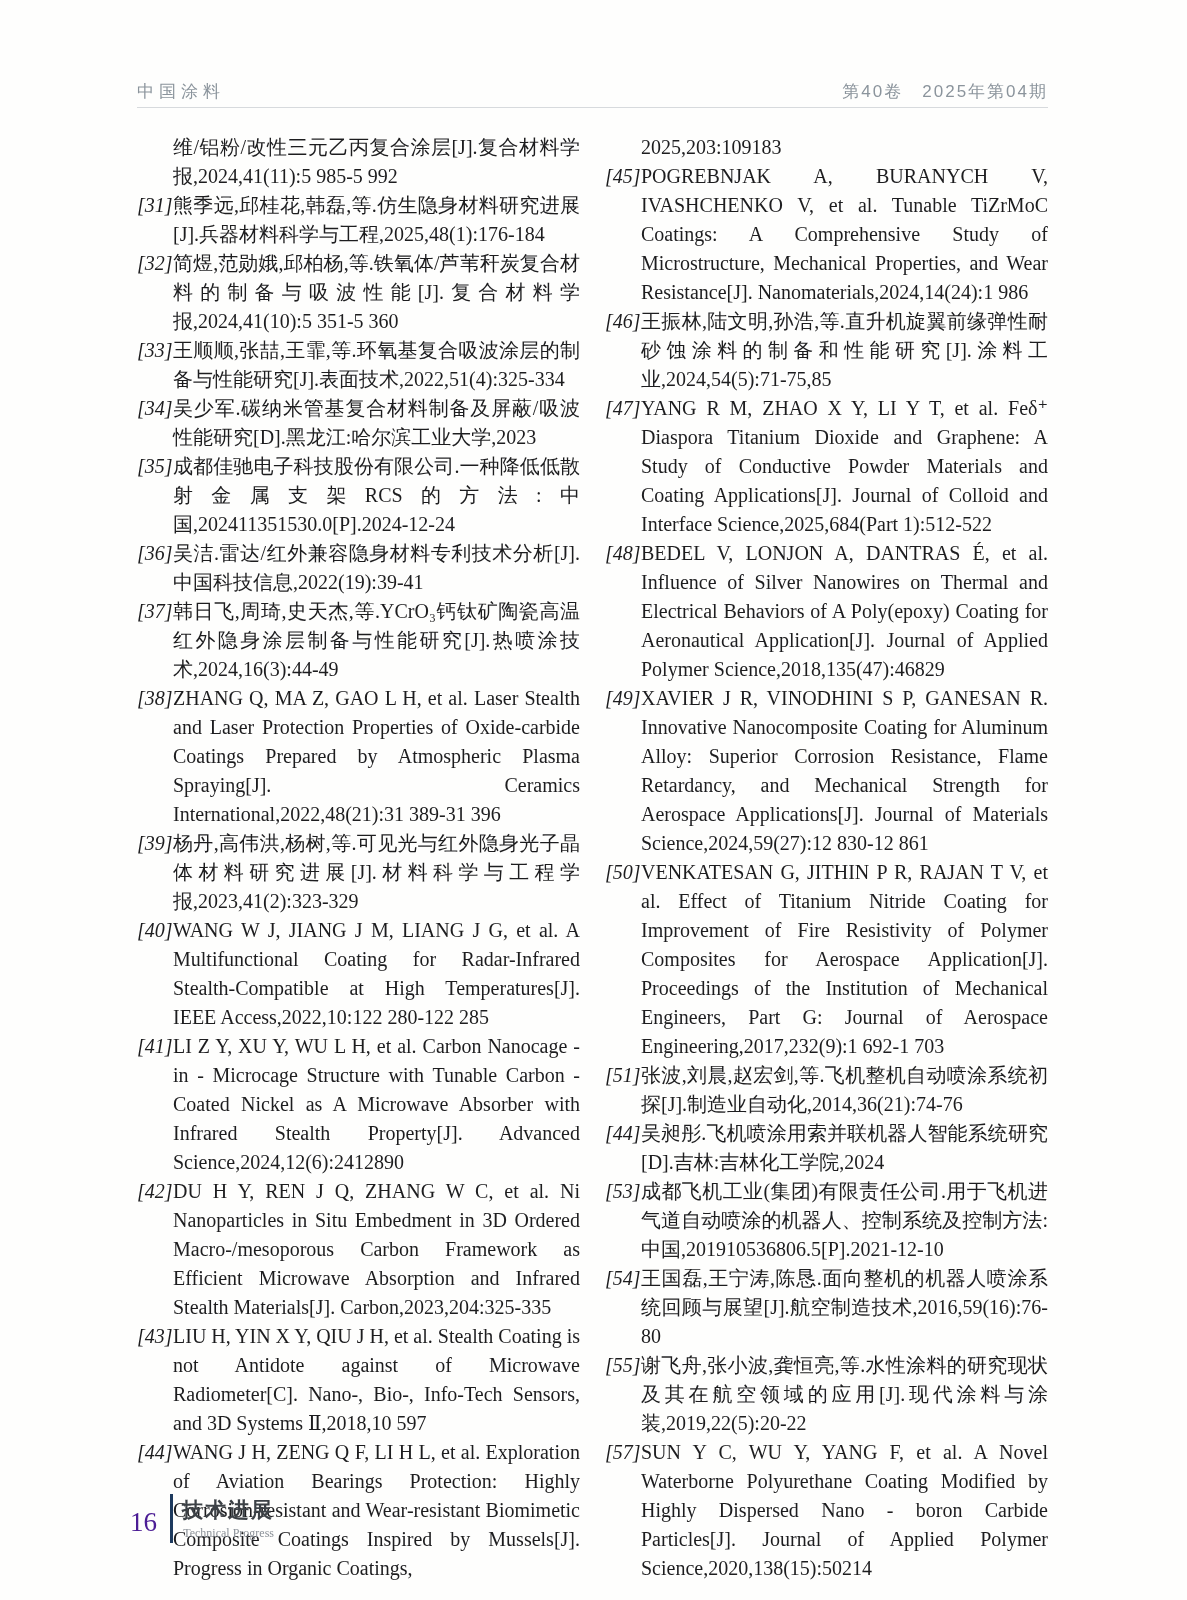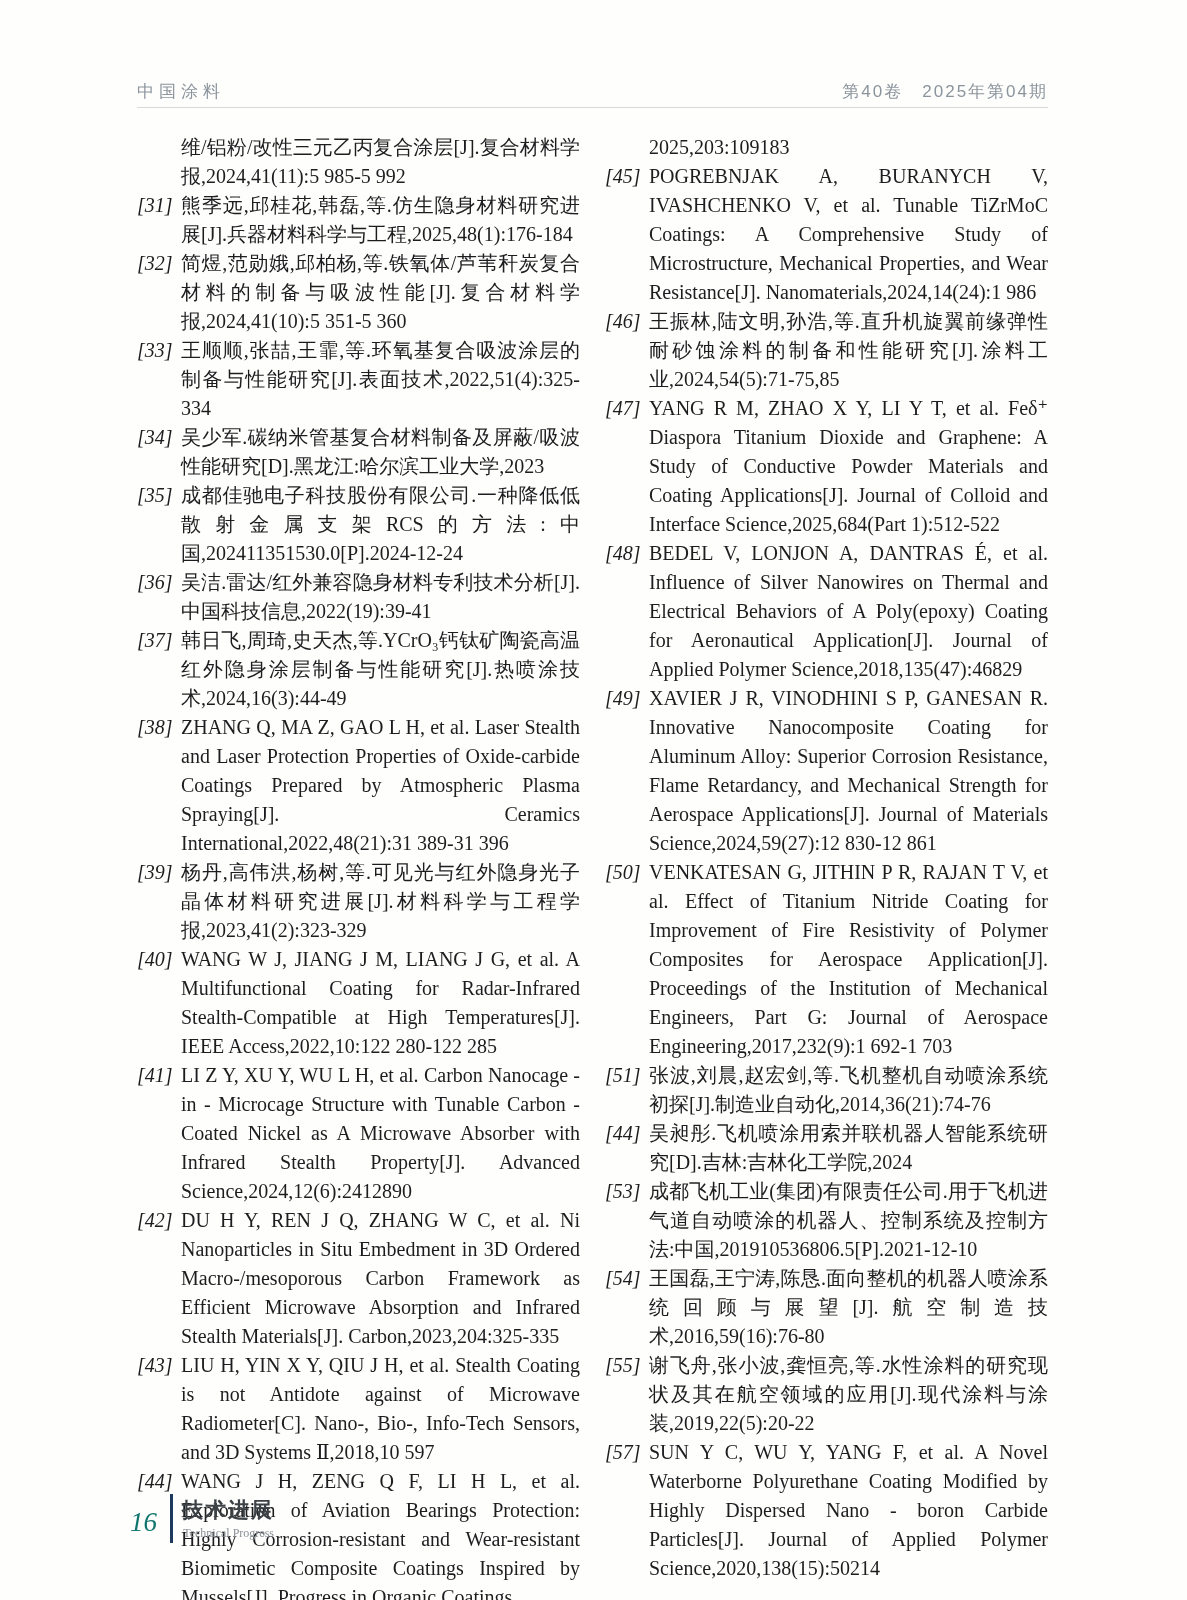--- a/index.html
+++ b/index.html
@@ -27,33 +27,33 @@
     height: 1px; background: #d7dadd;
   }
 
   
   .content {
     position: absolute; top: 133px; left: 137px; width: 911px;
     display: flex; gap: 25px;
     font-size: 20px; line-height: 29px;
   }
   .col { width: 443px; }
-  .ref { display: flex; gap: 8px; }
+  .ref { display: flex; }
   .ref-no { flex: 0 0 36px; font-style: italic; }
   .ref-text { flex: 1; text-align: justify; word-break: break-word; }
 
   
   .page-footer {
     position: absolute; left: 130px; top: 1494px;
     display: flex; align-items: stretch; height: 49px;
   }
   .page-number {
     font-family: "Liberation Serif", "DejaVu Serif", serif;
-    font-size: 27px; color: #0f766e;
-    align-self: center; margin-top: 8px; font-style: italic;
+    font-size: 27px; color: #4c1d95;
+    align-self: center; margin-top: 8px;
   }
   .footer-bar {
     width: 3px; background: #1d3a5e; margin: 0 9px 0 13px;
   }
   .footer-section { display: flex; flex-direction: column; justify-content: center; align-items: flex-end; }
   .section-cn {
     font-family: "Liberation Sans", "DejaVu Sans", sans-serif;
     font-weight: bold; font-size: 21px; color: #3c4146; letter-spacing: 2px;
   }
   .section-en {

